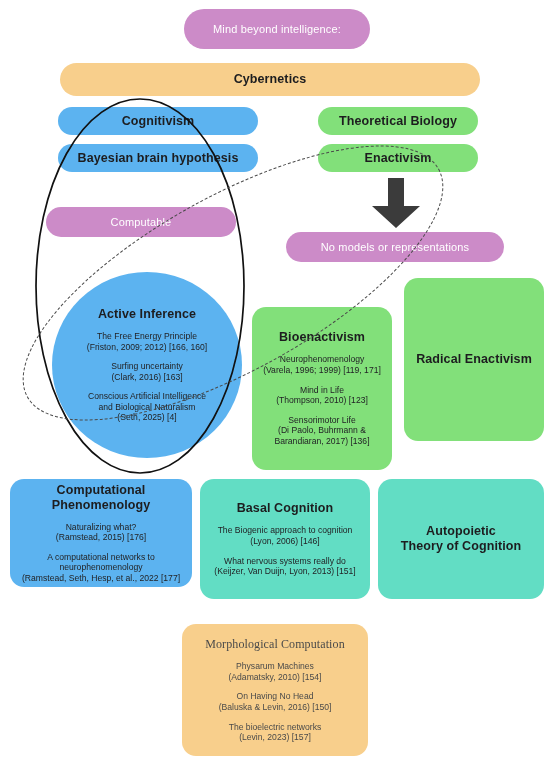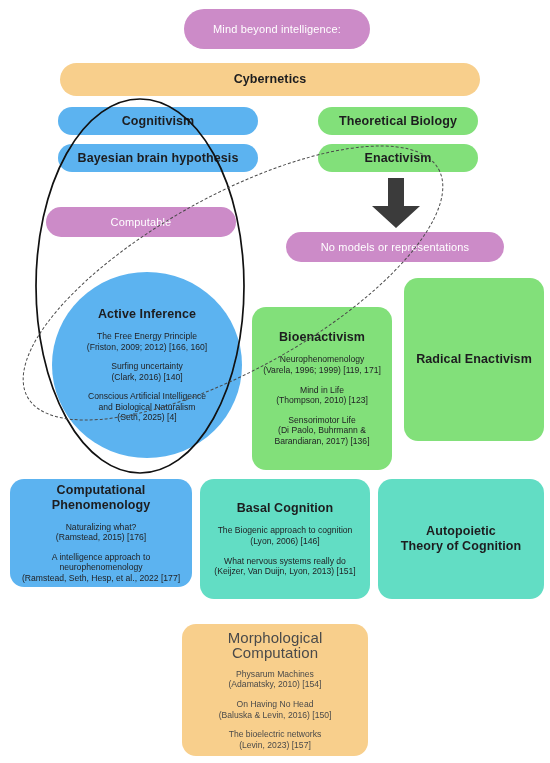--- a/index.html
+++ b/index.html
@@ -39,21 +39,22 @@
     border-radius:14px;
   }
   .title{
     font-weight:bold;
     font-size:12.5px;
     line-height:15px;
     letter-spacing:0.1px;
   }
   .title.plain{
     font-weight:normal;
-    font-size:15px;
+    font-size:12px;
+    font-family:Liberation Serif, serif;
   }
   .ref{
     font-size:8.6px;
     line-height:10.6px;
     font-weight:normal;
     color:#222326;
   }
   .ref + .ref{margin-top:9px;}
   .refs{margin-top:9px;}
   .white-label{
@@ -110,21 +111,21 @@
 
   <div class="node" style="left:52px;top:272px;width:190px;height:186px;background:#5cb3f0;border-radius:50%;padding:0 8px;">
     <div class="title">Active Inference</div>
     <div class="refs">
       <div class="ref">
         <div>The Free Energy Principle</div>
         <div>(Friston, 2009; 2012) [166, 160]</div>
       </div>
       <div class="ref">
         <div>Surfing uncertainty</div>
-        <div>(Clark, 2016) [140]</div>
+        <div>(Clark, 2016) [163]</div>
       </div>
       <div class="ref">
         <div>Conscious Artificial Intelligence</div>
         <div>and Biological Naturalism</div>
         <div>(Seth, 2025) [4]</div>
       </div>
     </div>
   </div>
 
   <div class="node card" style="left:252px;top:278px;width:140px;height:163px;background:#82e07a;padding:0 5px;margin-top:29px;">
@@ -151,21 +152,21 @@
   </div>
 
   <div class="node card" style="left:10px;top:479px;width:182px;height:108px;background:#5cb3f0;padding:0 3px;">
     <div class="title">Computational Phenomenology</div>
     <div class="refs">
       <div class="ref">
         <div>Naturalizing what?</div>
         <div>(Ramstead, 2015) [176]</div>
       </div>
       <div class="ref">
-        <div>A intelligence approach to</div>
+        <div>A computational networks to</div>
         <div>neurophenomenology</div>
         <div>(Ramstead, Seth, Hesp, et al., 2022 [177]</div>
       </div>
     </div>
   </div>
 
   <div class="node card" style="left:200px;top:479px;width:170px;height:120px;background:#62ddc4;padding:0 3px;">
     <div class="title">Basal Cognition</div>
     <div class="refs">
       <div class="ref">

